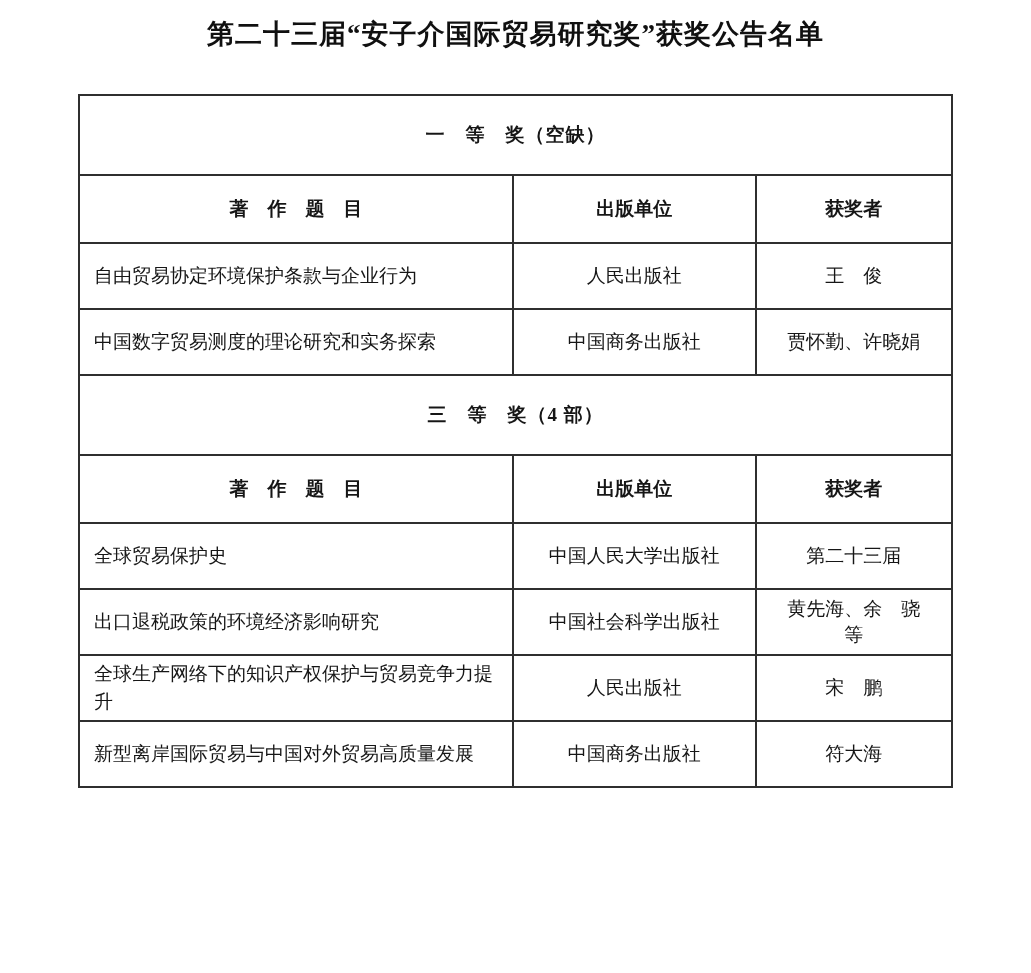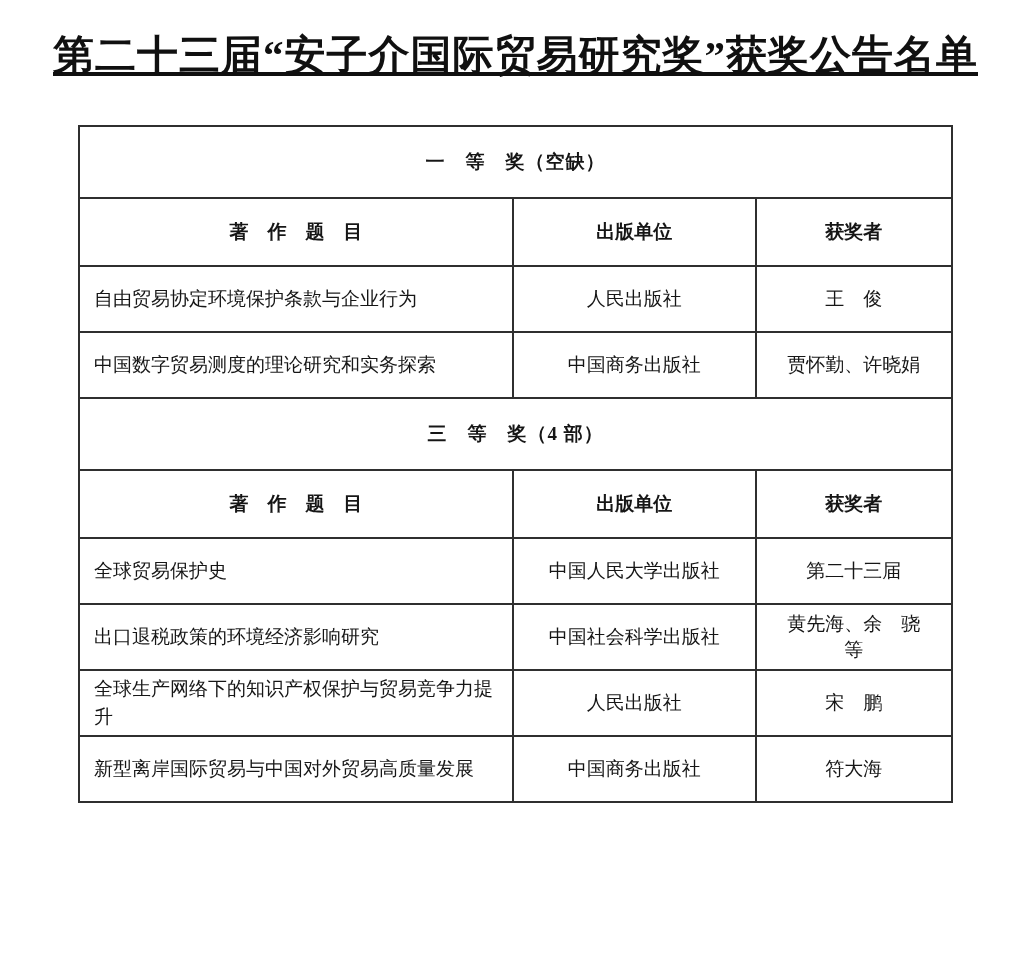--- a/index.html
+++ b/index.html
@@ -14,27 +14,26 @@
     font-family: "Liberation Serif", "DejaVu Serif", serif;
     color: #111111;
   }
   .page {
     position: relative;
     width: 1031px;
     height: 973px;
     overflow: hidden;
   }
   .doc-title {
-    margin: 28px 0 0 0;
+    margin: 16px 0 0 0;
     text-align: center;
-    font-size: 41px;
+    font-size: 27px;
     font-weight: 700;
     letter-spacing: 1px;
     color: #101010;
-    text-decoration: underline;
   }
   .doc-subtitle {
     margin: 46px 0 0 0;
     text-align: center;
     font-size: 28px;
     font-weight: 700;
     letter-spacing: 1px;
     color: #101010;
   }
   table.awards {
@@ -43,21 +42,21 @@
     border-collapse: collapse;
     table-layout: fixed;
   }
   table.awards td {
     border: 2px solid #2f2f2f;
     vertical-align: middle;
     font-size: 19px;
     color: #161616;
   }
   td.section-cell {
-    height: 72px;
+    height: 80px;
     text-align: center;
     font-weight: 700;
     font-size: 22px;
     letter-spacing: 1px;
   }
   td.head-cell {
     height: 68px;
     text-align: center;
     font-weight: 700;
     font-size: 19px;

